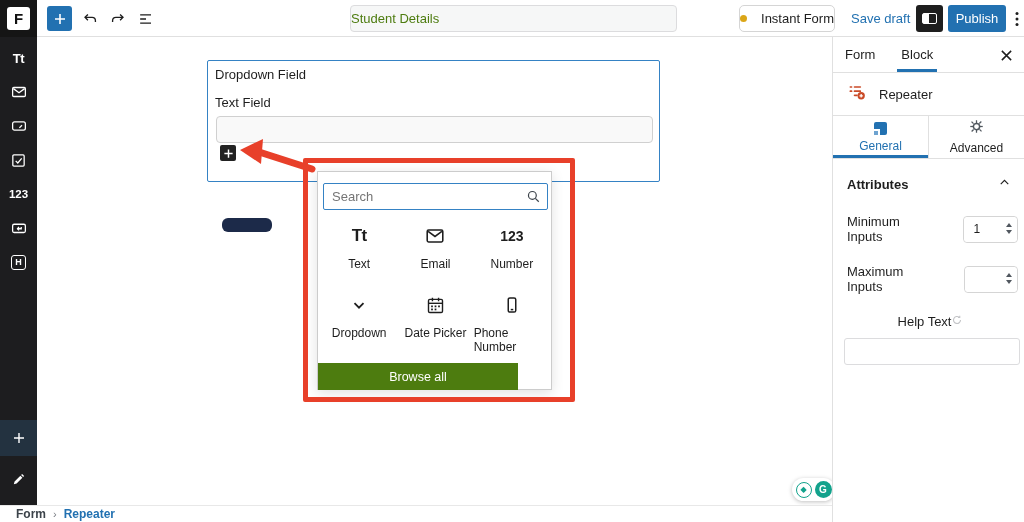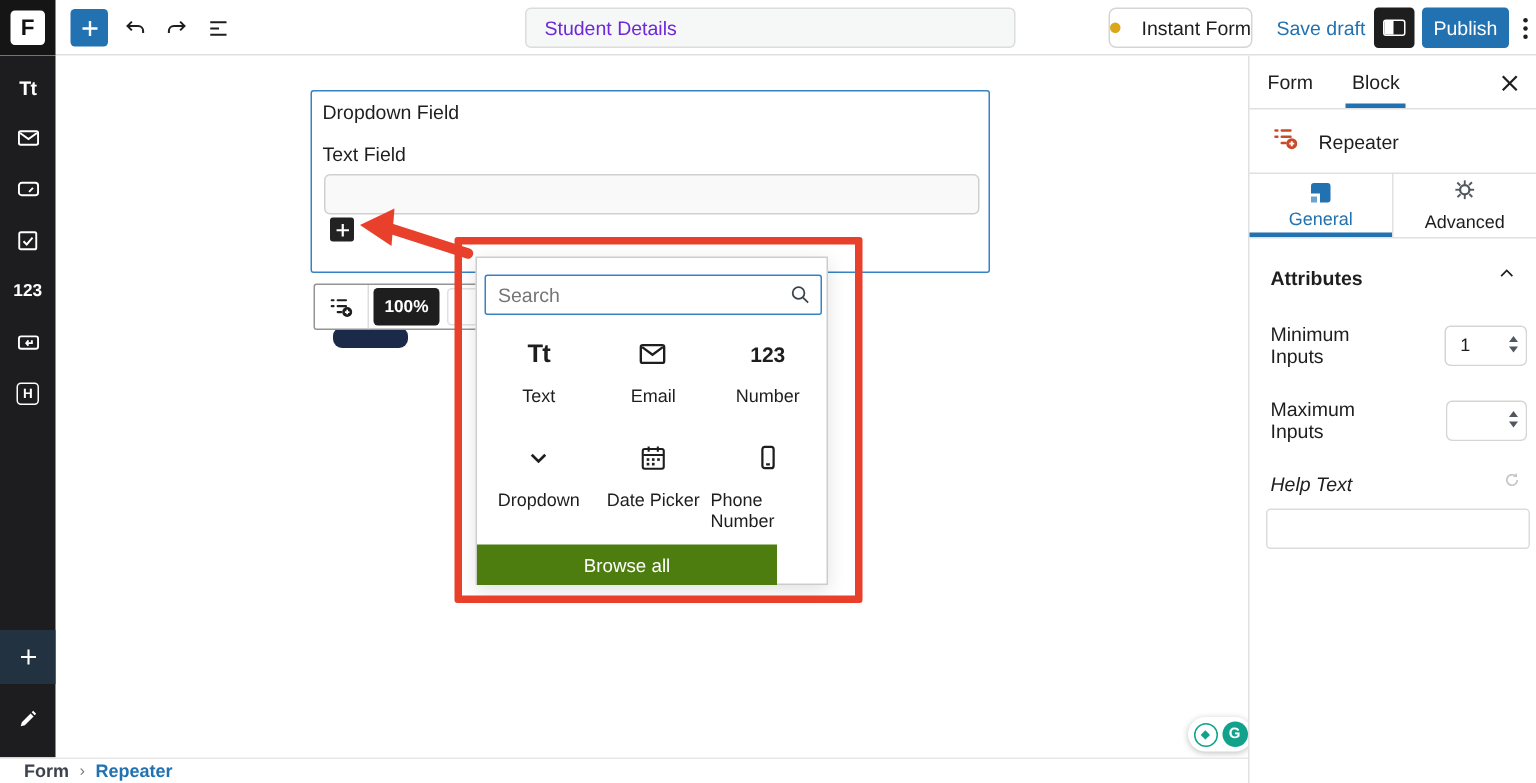--- a/index.html
+++ b/index.html
@@ -7,21 +7,21 @@
   body { font-family:"Liberation Sans","DejaVu Sans",sans-serif; background:#fff; overflow:hidden; }
   .stage { position:relative; width:1024px; height:522px; background:#fff; }
 
   
   .topbar { position:absolute; left:0; top:0; width:1024px; height:37px; background:#fff; border-bottom:1px solid #e0e0e0; z-index:100; }
   .logo { position:absolute; left:0; top:0; width:37px; height:37px; background:#151515; display:flex; align-items:center; justify-content:center; cursor:pointer; }
   .logo-badge { width:23px; height:23px; background:#fff; border-radius:3px; display:flex; align-items:center; justify-content:center; font-weight:bold; font-size:15px; color:#111; }
   .add-btn { position:absolute; left:47px; top:6px; width:25px; height:25px; background:#2271b1; border:none; border-radius:3px; color:#fff; display:flex; align-items:center; justify-content:center; cursor:pointer; }
   .tb-icon { position:absolute; top:8px; width:22px; height:22px; display:flex; align-items:center; justify-content:center; color:#1e1e1e; cursor:pointer; }
   .tb-undo { left:79px; } .tb-redo { left:107px; } .tb-list { left:135px; }
-  .title-input { position:absolute; left:350px; top:5px; width:327px; height:27px; background:#f6f7f7; border:1px solid #dcdcde; border-radius:4px; font-size:13px; color:#6d28d9; padding:0 12px; font-family:inherit; }
+  .title-input { position:absolute; left:350px; top:5px; width:327px; height:27px; background:#f6f7f7; border:1px solid #dcdcde; border-radius:4px; font-size:13px; color:#4d7c0f; padding:0 0; font-family:inherit; }
   .instant-form { position:absolute; left:739px; top:5px; width:96px; height:27px; background:#fff; border:1px solid #d5d5d5; border-radius:5px; display:flex; align-items:center; justify-content:space-between; gap:6px; font-size:13px; font-weight:500; color:#1e1e1e; cursor:pointer; font-family:inherit; }
   .if-dot { width:7px; height:7px; border-radius:50%; background:#dba617; }
   .save-draft { position:absolute; left:851px; top:11px; font-size:13px; color:#2271b1; text-decoration:none; cursor:pointer; }
   .panel-toggle { position:absolute; left:916px; top:5px; width:27px; height:27px; background:#1e1e1e; border:none; border-radius:3px; display:flex; align-items:center; justify-content:center; cursor:pointer; }
   .pt-glyph { width:15px; height:11px; border:1.5px solid #fff; border-radius:2px; position:relative; }
   .pt-glyph::before { content:""; position:absolute; left:0; top:0; width:6px; height:100%; background:#fff; }
   .publish { position:absolute; left:948px; top:5px; width:58px; height:27px; background:#2271b1; color:#fff; border:none; border-radius:3px; font-size:13px; cursor:pointer; font-family:inherit; }
   .kebab { position:absolute; left:1010px; top:8px; width:14px; height:22px; display:flex; align-items:center; justify-content:center; cursor:pointer; color:#1e1e1e; }
 
   
@@ -94,21 +94,21 @@
   .blk-ico::after { content:""; position:absolute; left:0px; bottom:0px; width:4px; height:4px; background:#6ea3d0; }
   .attr-head { display:flex; align-items:center; justify-content:space-between; padding:16px 12px 10px 14px; }
   .attr-title { font-size:13px; font-weight:bold; color:#1e1e1e; }
   .attr-row { display:flex; align-items:center; justify-content:space-between; padding:10px 6px 10px 14px;gap:28px; }
   .attr-label { font-size:13px; color:#1e1e1e; }
   .num-wrap { position:relative; width:58px; height:27px; border:1px solid #d5d5d5; border-radius:4px; background:#fff; }
   .num-input { width:100%; height:100%; border:none; border-radius:4px; font-size:12px; color:#1e1e1e; padding:0 18px 0 10px; font-family:inherit; }
   .stepper { position:absolute; right:5px; top:6px; display:flex; flex-direction:column; gap:3px; cursor:pointer; }
   .tri-up { width:0; height:0; border-left:3.5px solid transparent; border-right:3.5px solid transparent; border-bottom:4.5px solid #50575e; }
   .tri-dn { width:0; height:0; border-left:3.5px solid transparent; border-right:3.5px solid transparent; border-top:4.5px solid #50575e; }
-  .help-row { display:flex; align-items:center; justify-content:space-between; padding:8px 10px 4px 14px;font-style:italic; }
+  .help-row { display:flex; align-items:center; justify-content:center; padding:8px 10px 4px 14px; }
   .help-input { margin:4px 5px 0 11px; width:176px; height:27px; border:1px solid #dcdcde; border-radius:3px; font-size:12px; padding:0 8px; font-family:inherit; }
 </style>
 </head>
 <body>
 
 <div class="stage">
 
   <div class="topbar">
     <div class="logo">
       <span class="logo-badge">F</span>
@@ -222,33 +222,20 @@
             <path d="M6 1.5v9M1.5 6h9" stroke="#fff" stroke-width="1.6"></path>
           </svg>
       </button>
     </div>
 
     <svg class="red-arrow" width="82" height="40" viewBox="0 0 82 40">
       <polygon points="4,14 27,3 25,28" fill="#e8402a"></polygon>
       <line x1="20" y1="15" x2="76" y2="33" stroke="#e8402a" stroke-width="7" stroke-linecap="round"></line>
     </svg>
 
-    <div class="block-toolbar">
-      <span class="bt-icon">
-        <svg width="19" height="19" viewBox="0 0 24 24">
-            <g stroke="#1e1e1e" stroke-width="1.8" stroke-linecap="round">
-              <path d="M4 6.5h1.5M9 6.5h7M4 11.5h1.5M9 11.5h7M9 16.5h3"></path>
-            </g>
-            <circle cx="17" cy="16.5" r="4.2" fill="#1e1e1e"></circle>
-            <path d="M17 14.6v3.8M15.1 16.5h3.8" stroke="#fff" stroke-width="1.4"></path>
-          </svg>
-      </span>
-      <span class="bt-zoom">100%</span>
-      <span class="bt-part"></span>
-    </div>
     <div class="navy-frag"></div>
 
     <div class="popup">
       <div class="search-wrap">
         <input class="search-input" placeholder="Search" style="">
         <span class="search-mag">
           <svg width="15" height="15" viewBox="0 0 20 20" fill="none" stroke="#3c434a" stroke-width="1.6">
               <circle cx="8.5" cy="8.5" r="5.2"></circle>
               <path d="M12.5 12.5 17 17"></path>
             </svg>

